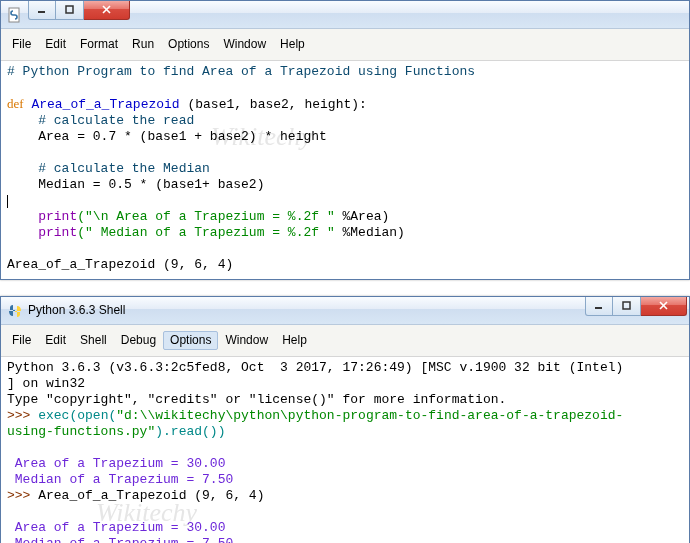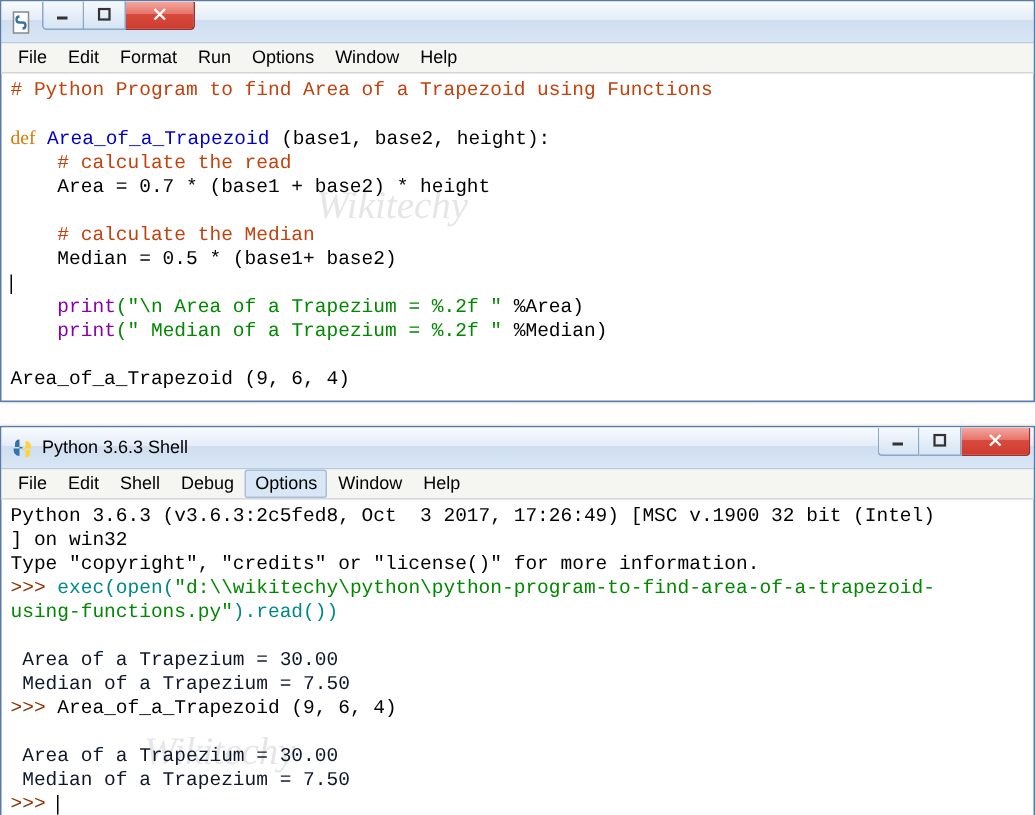--- a/index.html
+++ b/index.html
@@ -63,21 +63,21 @@
   .winbtn + .winbtn { border-left: none; }
   .winbtn.close {
     background: linear-gradient(to bottom, #f3a9a2 0%, #e7746a 45%, #d84b3f 46%, #cf3b2f 100%);
     color: #fff;
     width: 46px;
     border-color: #a03028;
     border-bottom-right-radius: 3px;
   }
   .winbtn.min { border-bottom-left-radius: 3px; }
   .menubar {
-    height: 20px;
+    height: 32px;
     background: #f5f5f2;
     border-bottom: 1px solid #d6d6d6;
     display: flex;
     align-items: center;
     padding: 0 4px;
     font-family: "Segoe UI", Tahoma, sans-serif;
     font-size: 12px;
     gap: 0;
   }
   .menuitem {
@@ -91,27 +91,27 @@
     border-radius: 2px;
   }
   .code {
     padding: 3px 6px 6px 6px;
     white-space: pre;
     font-family: "Courier New", monospace;
     font-size: 13px;
     line-height: 16px;
     color: #000;
   }
-  .c-comment { color: #c2410c; }
+  .c-comment { color: #0c4a6e; }
   .c-keyword { color: #d97700; font-family: Liberation Serif, serif; }
   .c-funcname { color: #0000cc; }
   .c-string  { color: #008800; }
   .c-builtin { color: #8800aa; }
   .c-prompt  { color: #883300; }
-  .c-out-blue{ color: #0f172a; }
+  .c-out-blue{ color: #6d28d9; }
   .c-exec    { color: #008888; }
   .c-black   { color: #000; }
   .cursor {
     display: inline-block;
     width: 1px;
     height: 13px;
     background: #000;
     vertical-align: text-bottom;
     margin-right: 1px;
   }

